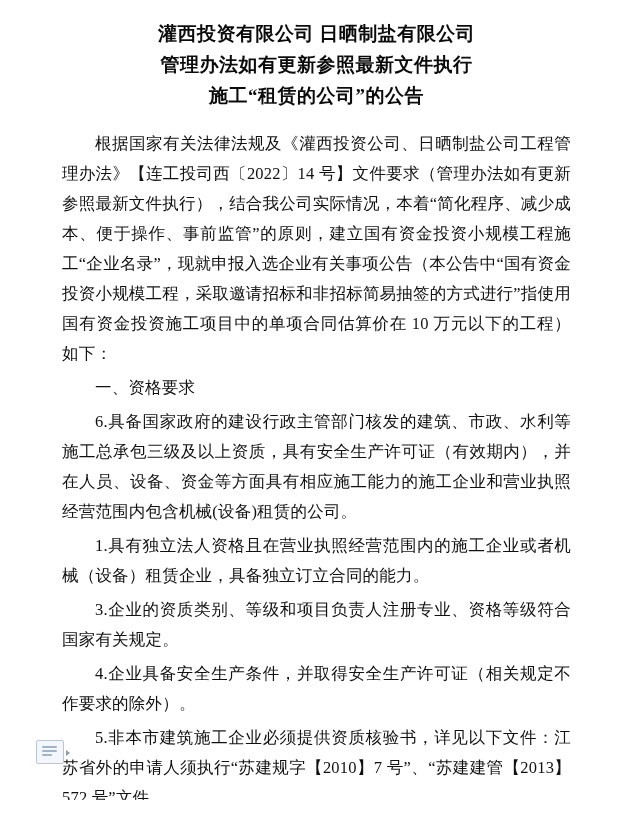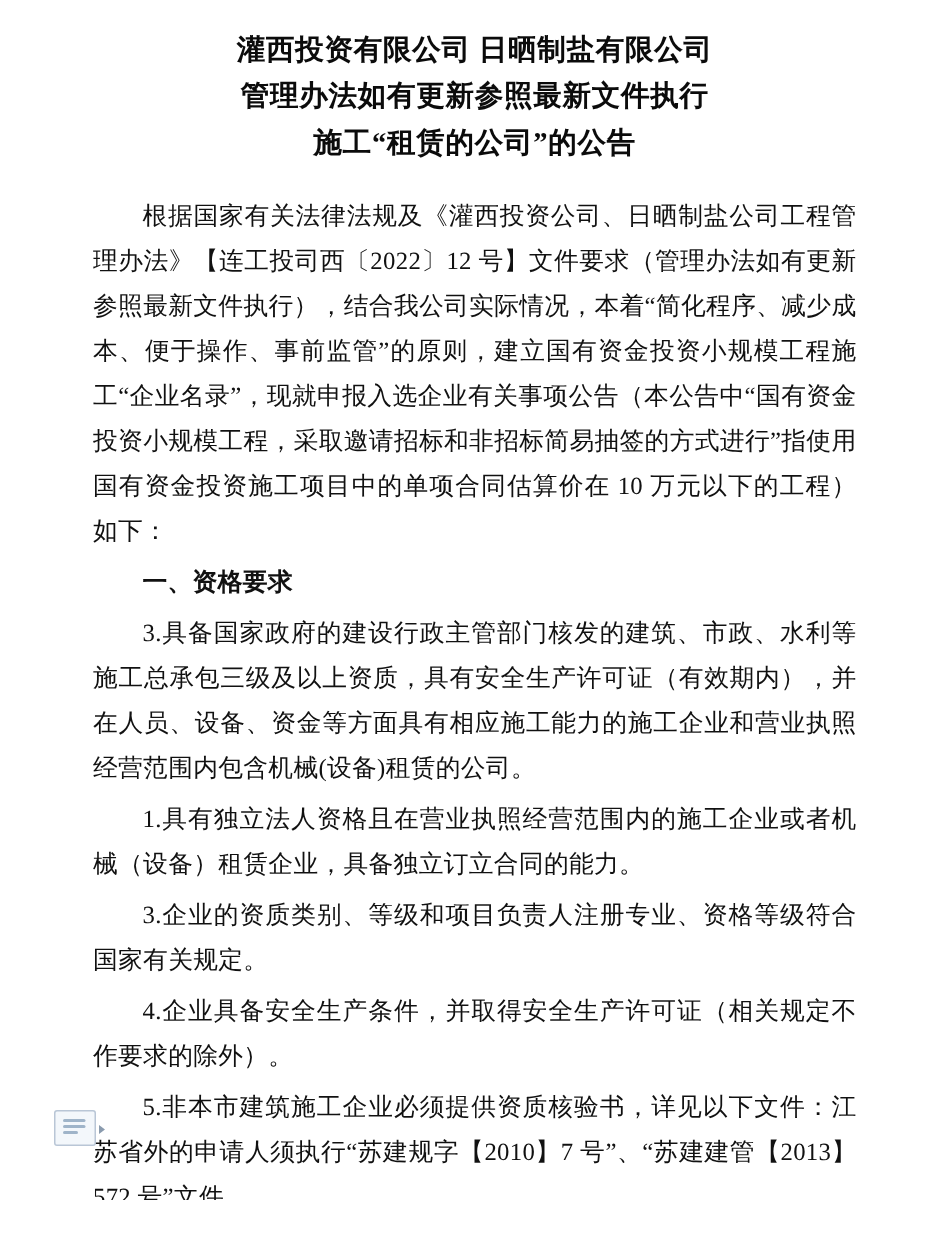--- a/index.html
+++ b/index.html
@@ -47,21 +47,21 @@
     text-align: justify;
     text-justify: inter-ideograph;
     letter-spacing: 0.2px;
     color: #111;
   }
   p.indent2 {
     text-indent: 2em;
   }
   p.section-head {
     text-indent: 2em;
-    font-weight: bold;
+    font-weight: normal;
   }
   .page-icon {
     position: absolute;
     left: 36px;
     bottom: 62px;
     width: 26px;
     height: 22px;
     border: 1px solid #b9c6d6;
     border-radius: 2px;
     background: #f3f7fb;
@@ -102,23 +102,23 @@
 
   <div class="doc-body">
 
     <div class="title-block">
       <div class="title-line">灌西投资有限公司 日晒制盐有限公司</div>
       <div class="title-line">管理办法如有更新参照最新文件执行</div>
       <div class="title-line">施工“租赁的公司”的公告</div>
     </div>
 
     <div class="content">
-      <p class="para indent2">根据国家有关法律法规及《灌西投资公司、日晒制盐公司工程管理办法》【连工投司西〔2022〕12 号】文件要求（管理办法如有更新参照最新文件执行），结合我公司实际情况，本着“简化程序、减少成本、便于操作、事前监管”的原则，建立国有资金投资小规模工程施工“企业名录”，现就申报入选企业有关事项公告（本公告中“国有资金投资小规模工程，采取邀请招标和非招标简易抽签的方式进行”指使用国有资金投资施工项目中的单项合同估算价在 10 万元以下的工程）如下：</p>
+      <p class="para indent2">根据国家有关法律法规及《灌西投资公司、日晒制盐公司工程管理办法》【连工投司西〔2022〕14 号】文件要求（管理办法如有更新参照最新文件执行），结合我公司实际情况，本着“简化程序、减少成本、便于操作、事前监管”的原则，建立国有资金投资小规模工程施工“企业名录”，现就申报入选企业有关事项公告（本公告中“国有资金投资小规模工程，采取邀请招标和非招标简易抽签的方式进行”指使用国有资金投资施工项目中的单项合同估算价在 10 万元以下的工程）如下：</p>
       <p class="para section-head">一、资格要求</p>
-      <p class="para indent2">3.具备国家政府的建设行政主管部门核发的建筑、市政、水利等施工总承包三级及以上资质，具有安全生产许可证（有效期内），并在人员、设备、资金等方面具有相应施工能力的施工企业和营业执照经营范围内包含机械(设备)租赁的公司。</p>
+      <p class="para indent2">6.具备国家政府的建设行政主管部门核发的建筑、市政、水利等施工总承包三级及以上资质，具有安全生产许可证（有效期内），并在人员、设备、资金等方面具有相应施工能力的施工企业和营业执照经营范围内包含机械(设备)租赁的公司。</p>
       <p class="para indent2">1.具有独立法人资格且在营业执照经营范围内的施工企业或者机械（设备）租赁企业，具备独立订立合同的能力。</p>
       <p class="para indent2">3.企业的资质类别、等级和项目负责人注册专业、资格等级符合国家有关规定。</p>
       <p class="para indent2">4.企业具备安全生产条件，并取得安全生产许可证（相关规定不作要求的除外）。</p>
       <p class="para indent2">5.非本市建筑施工企业必须提供资质核验书，详见以下文件：江苏省外的申请人须执行“苏建规字【2010】7 号”、“苏建建管【2013】572 号”文件。</p>
     </div>
 
   </div>
 
   <div class="page-icon">
     <span class="ln ln1"></span>

